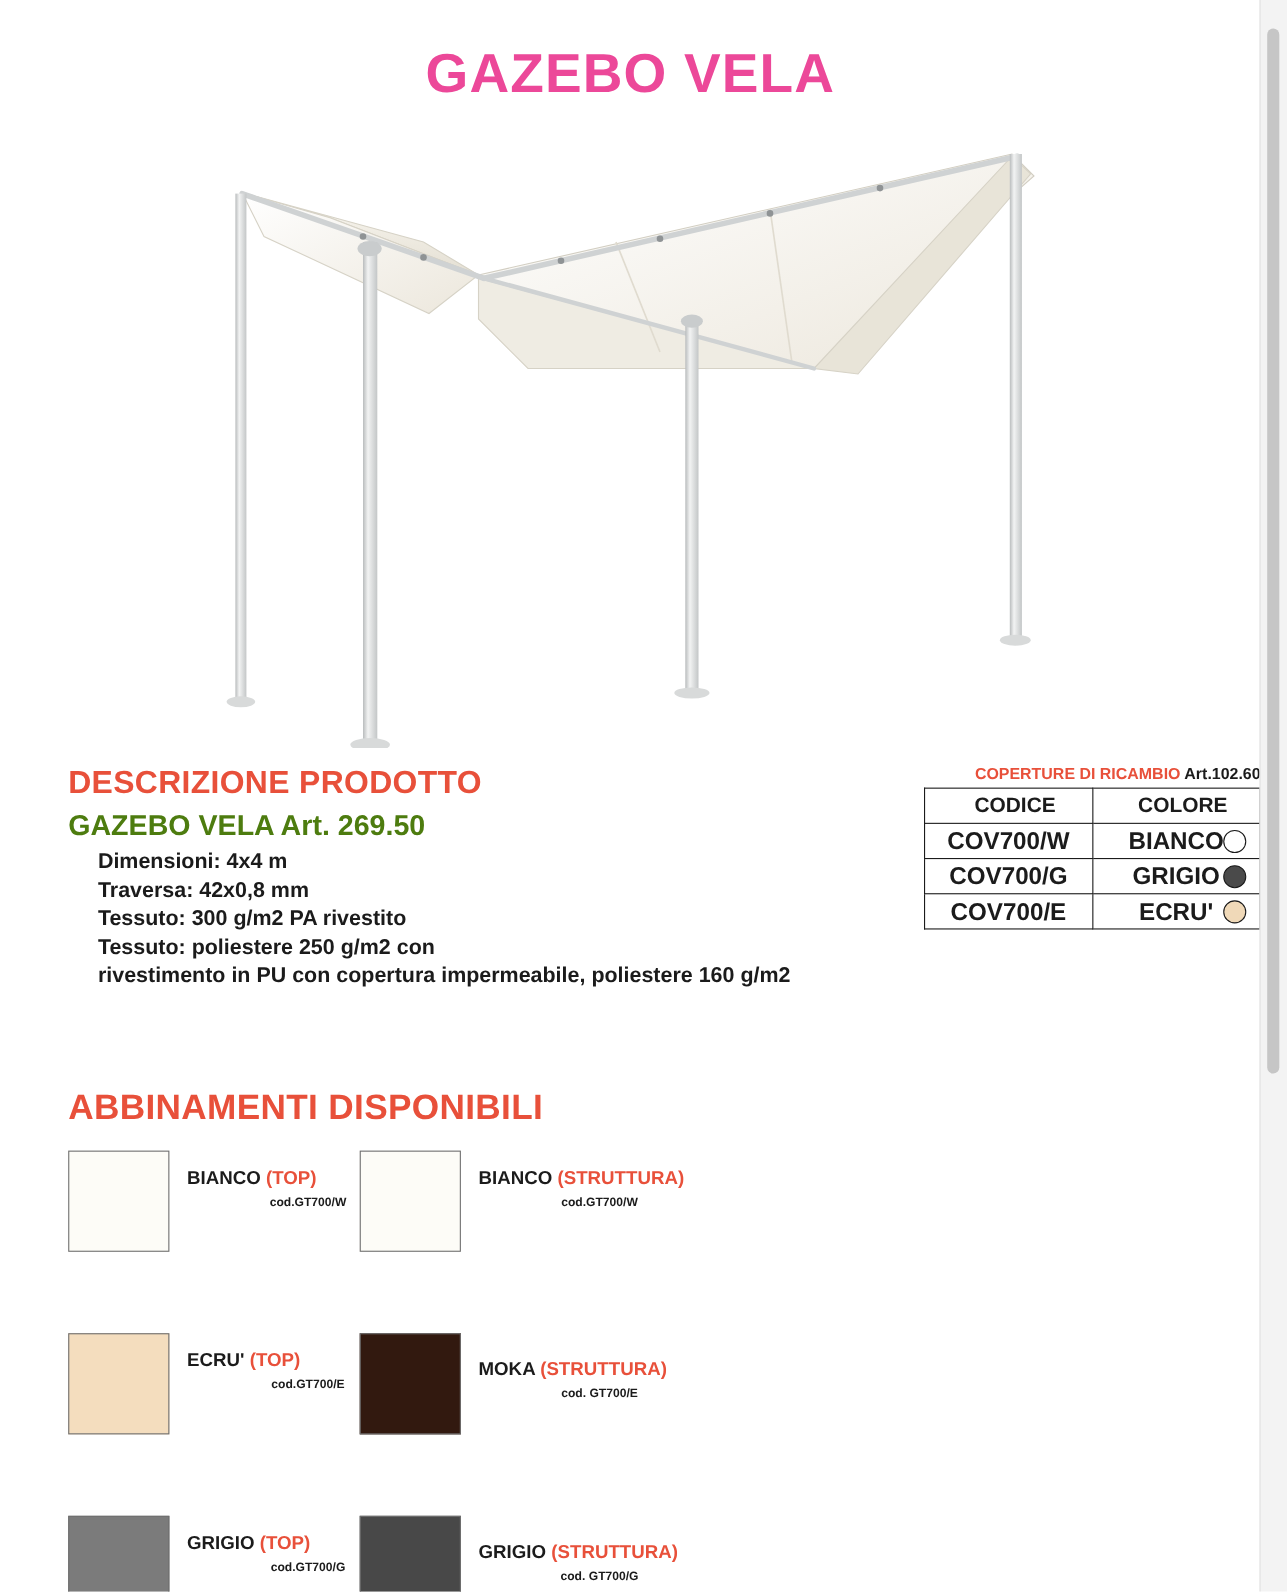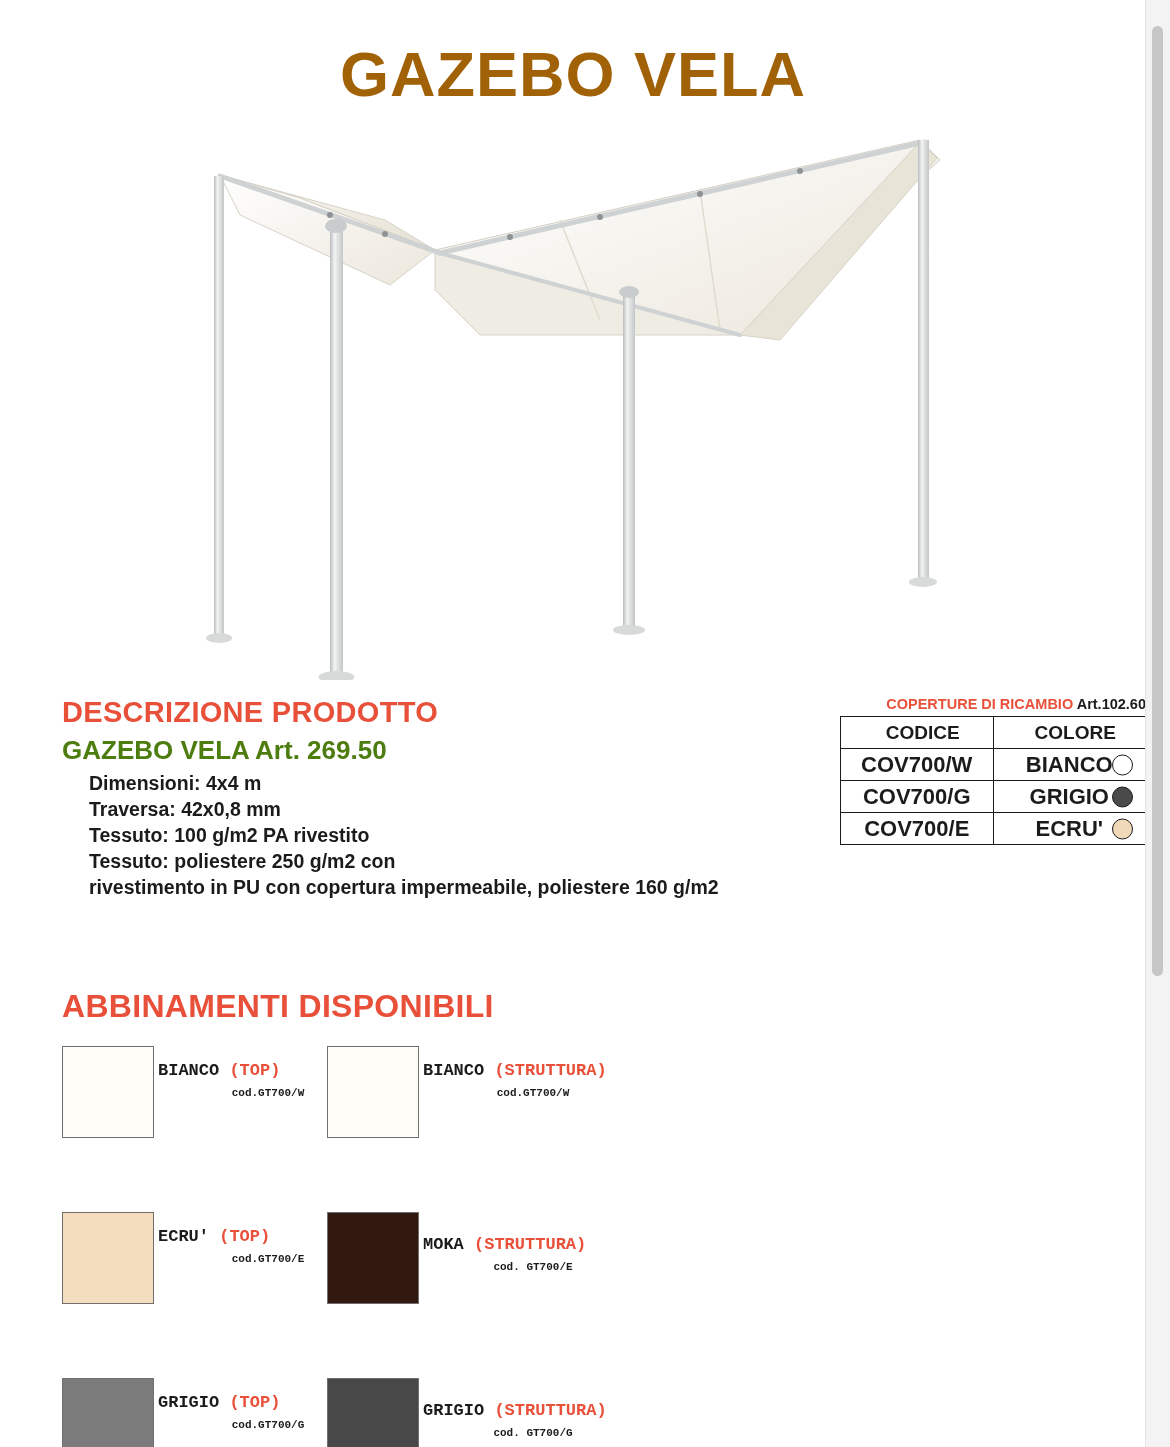--- a/index.html
+++ b/index.html
@@ -40,24 +40,24 @@
     border-radius: 6px;
   }
 
   
   .title {
     position: absolute;
     left: 0;
     top: 38px;
     width: 1146px;
     text-align: center;
-    font-size: 63px;
+    font-size: 50px;
     font-weight: bold;
     letter-spacing: 1px;
-    color: #a16207;
+    color: #ec4899;
   }
 
   
   .illustration {
     position: absolute;
     left: 180px;
     top: 120px;
     width: 800px;
     height: 560px;
   }
@@ -173,24 +173,23 @@
     position: absolute;
     left: 0;
     top: 0;
     width: 92px;
     height: 92px;
     border: 1.5px solid #6f6f6f;
     box-sizing: border-box;
   }
   .comb-text {
     position: absolute;
-    left: 96px;
+    left: 108px;
     top: 14px;
     width: 220px;
-    font-family: Liberation Mono, monospace;
   }
   .comb-text.offset-top {
     top: 22px;
   }
   .comb-name {
     font-size: 17px;
     font-weight: bold;
     color: #1b1b1b;
     white-space: nowrap;
     line-height: 22px;
@@ -265,21 +264,21 @@
       <ellipse cx="156" cy="106" rx="11" ry="7" fill="#c9cccd"></ellipse>
       <ellipse cx="449" cy="172" rx="10" ry="6" fill="#c9cccd"></ellipse>
     </svg>
   </div>
 
   <div class="desc-block">
     <div class="section-heading">DESCRIZIONE PRODOTTO</div>
     <div class="desc-model">GAZEBO VELA Art. 269.50</div>
     <div class="desc-line">Dimensioni: 4x4 m</div>
     <div class="desc-line">Traversa: 42x0,8 mm</div>
-    <div class="desc-line">Tessuto: 100 g/m2 PA rivestito</div>
+    <div class="desc-line">Tessuto: 300 g/m2 PA rivestito</div>
     <div class="desc-line">Tessuto: poliestere 250 g/m2 con</div>
     <div class="desc-line">rivestimento in PU con copertura impermeabile, poliestere 160 g/m2</div>
   </div>
 
   <div class="cov-block">
     <div class="cov-caption">
       <span>COPERTURE DI RICAMBIO</span>
       <span class="art">Art.102.60</span>
     </div>
     <table class="cov">

